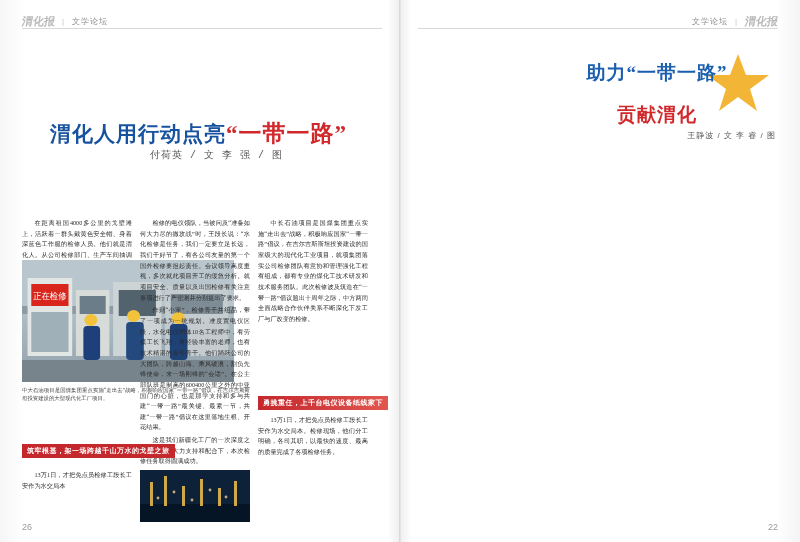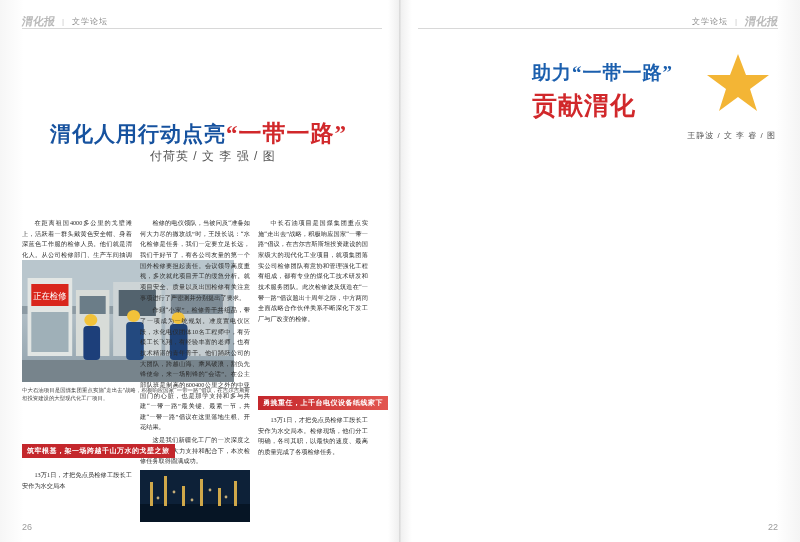--- a/index.html
+++ b/index.html
@@ -69,38 +69,38 @@
     letter-spacing:1px;
     white-space:nowrap;
   }
   .headline-l .hl-red{
     color:#d1282b;
     font-size:23px;
     margin-top:48px;
   }
   .byline-l{
     position:absolute;left:150px;top:148px;
-    font-size:12px;color:#555;letter-spacing:1px;
+    font-size:10px;color:#555;letter-spacing:1px;font-family:Liberation Mono, monospace;
   }
 
   
   .headline-r{
     position:absolute;right:18px;top:60px;width:250px;
-    text-align:left;
+    text-align:center;
   }
   .hr-line1{
     font-family:"Liberation Serif",serif;
     font-size:19px;font-weight:bold;color:#1b5fae;
     letter-spacing:1px;
     white-space:nowrap;
   }
   .hr-line2{
     font-family:Liberation Mono, monospace;
-    font-size:25px;font-weight:bold;color:#d1282b;
-    letter-spacing:1px;margin-top:3px;
+    font-size:19px;font-weight:bold;color:#d1282b;
+    letter-spacing:1px;margin-top:16px;
     white-space:nowrap;
   }
   .star{
     position:absolute;right:30px;top:52px;
     width:64px;height:62px;
     color:#f0a500;
     z-index:0;
   }
   .big-li{
     position:absolute;right:18px;top:78px;

